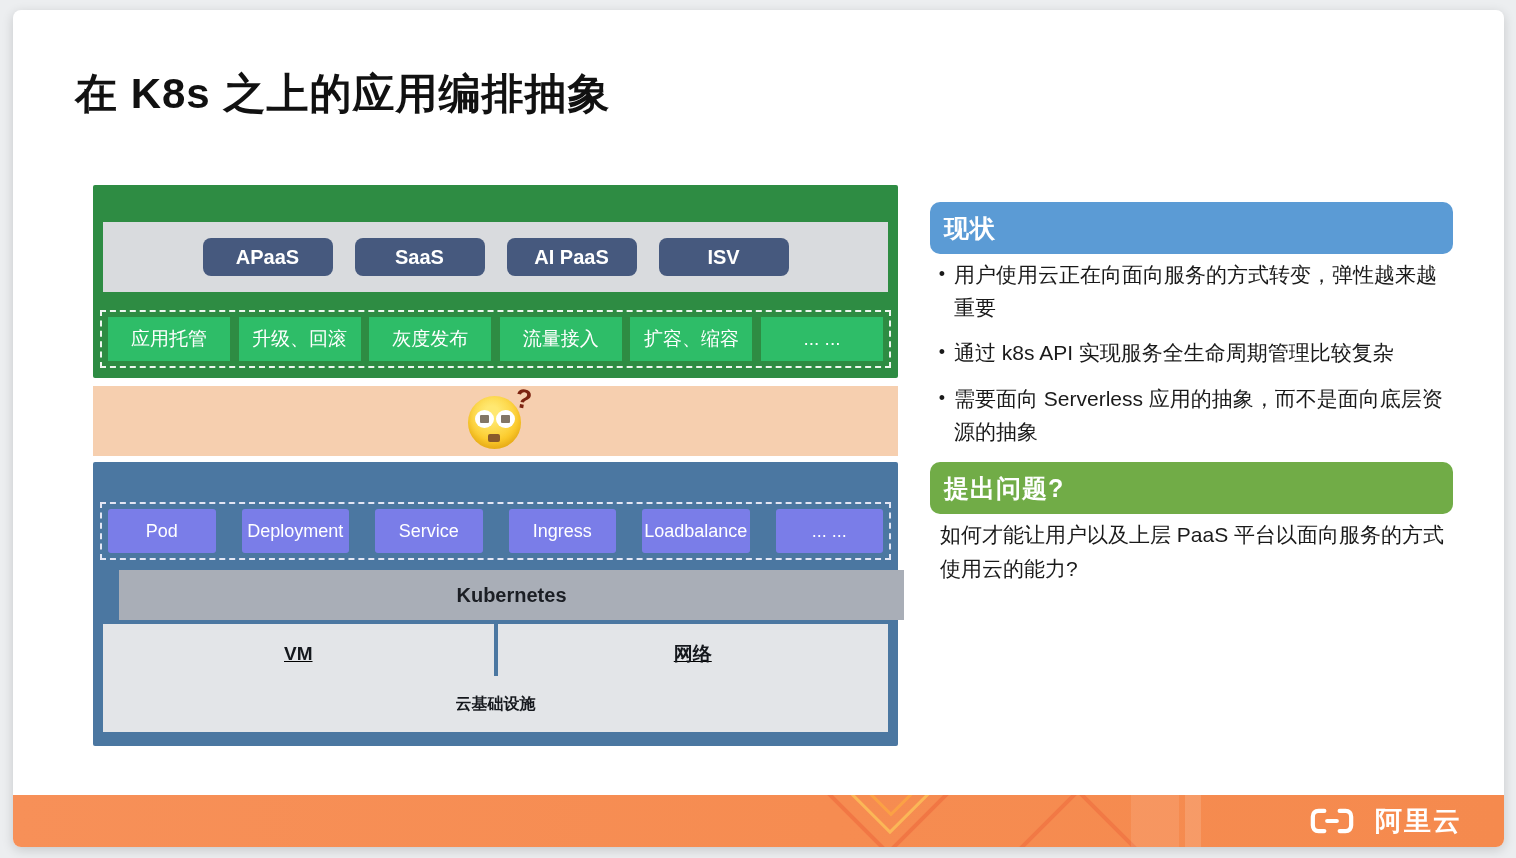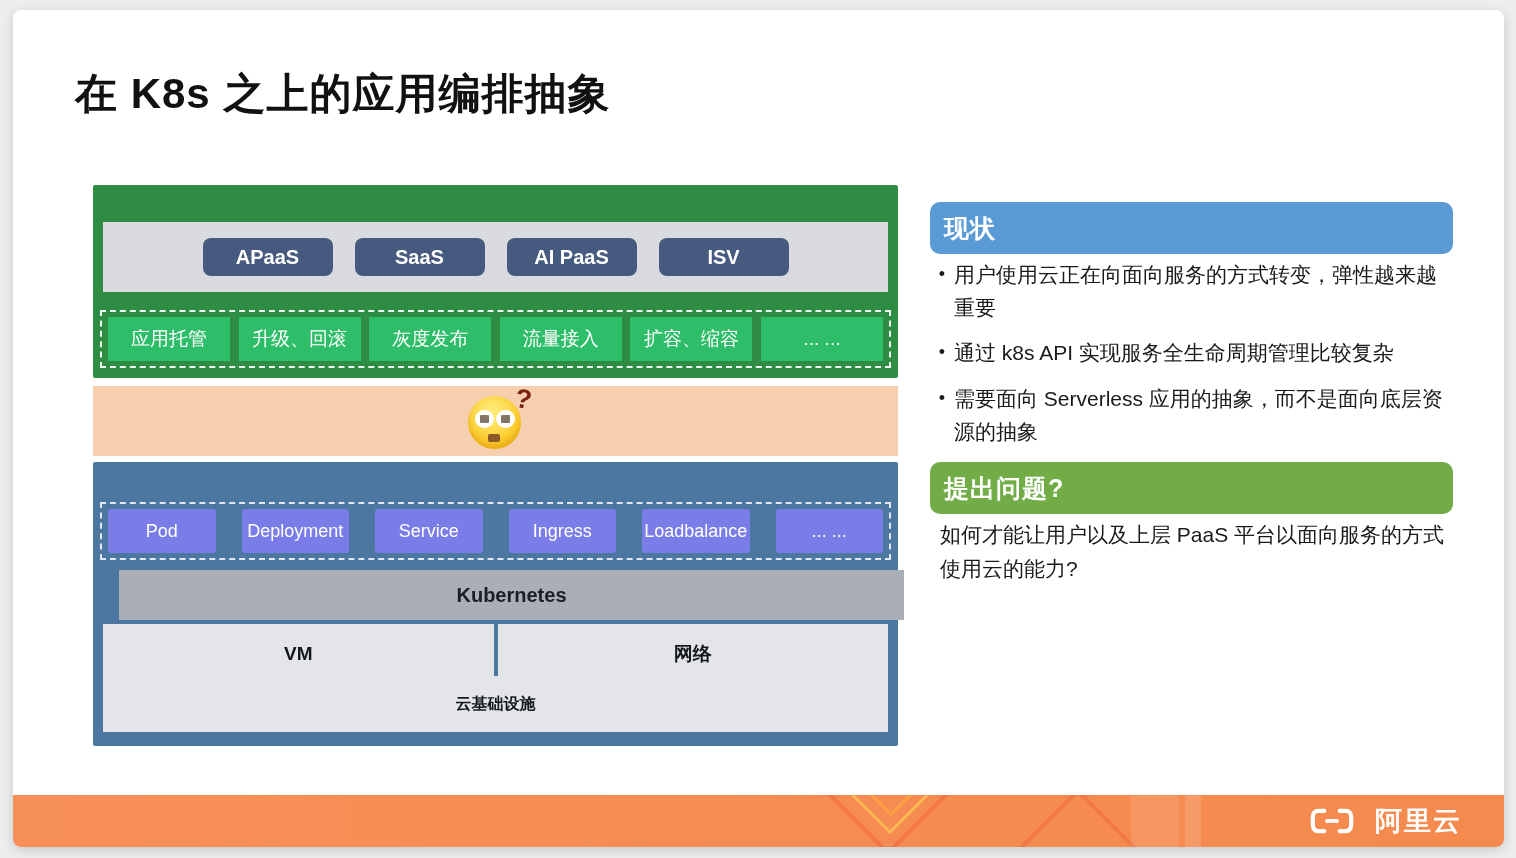--- a/index.html
+++ b/index.html
@@ -55,21 +55,21 @@
     width:122px; height:44px; background:#7a7de8; color:#fff; font-size:18px;
     display:flex; align-items:center; justify-content:center; border-radius:3px;
   }
   .k8s-bar {
     position:absolute; left:26px; top:108px; width:785px; height:50px;
     background:#a9aeb7; color:#1b1e24; font-size:20px; font-weight:600;
     display:flex; align-items:center; justify-content:center;
   }
   .infra-row {
     position:absolute; left:10px; top:162px; width:785px; height:60px;
-    display:flex; gap:4px;
+    display:flex; gap:4px;text-decoration:underline;
   }
   .infra-cell {
     flex:1; background:#e3e5e8; color:#15181d; font-size:19px; font-weight:600;
     display:flex; align-items:center; justify-content:center;
   }
   .infra-base {
     position:absolute; left:10px; top:214px; width:785px; height:56px;
     background:#e3e5e8; color:#15181d; font-size:16px; font-weight:600;
     display:flex; align-items:center; justify-content:center;
   }

